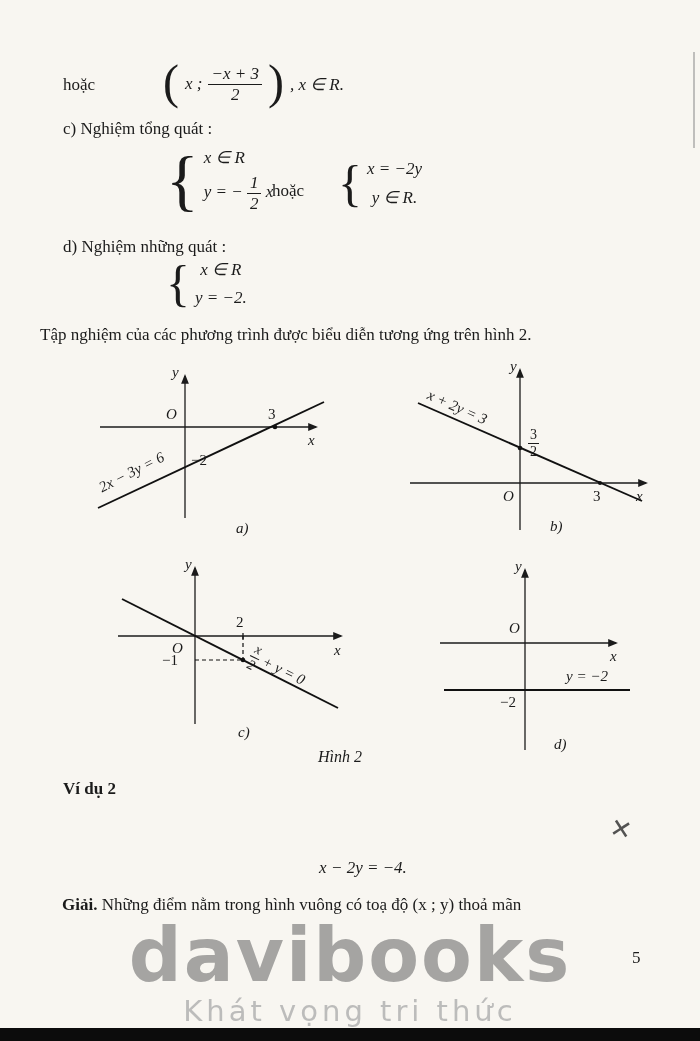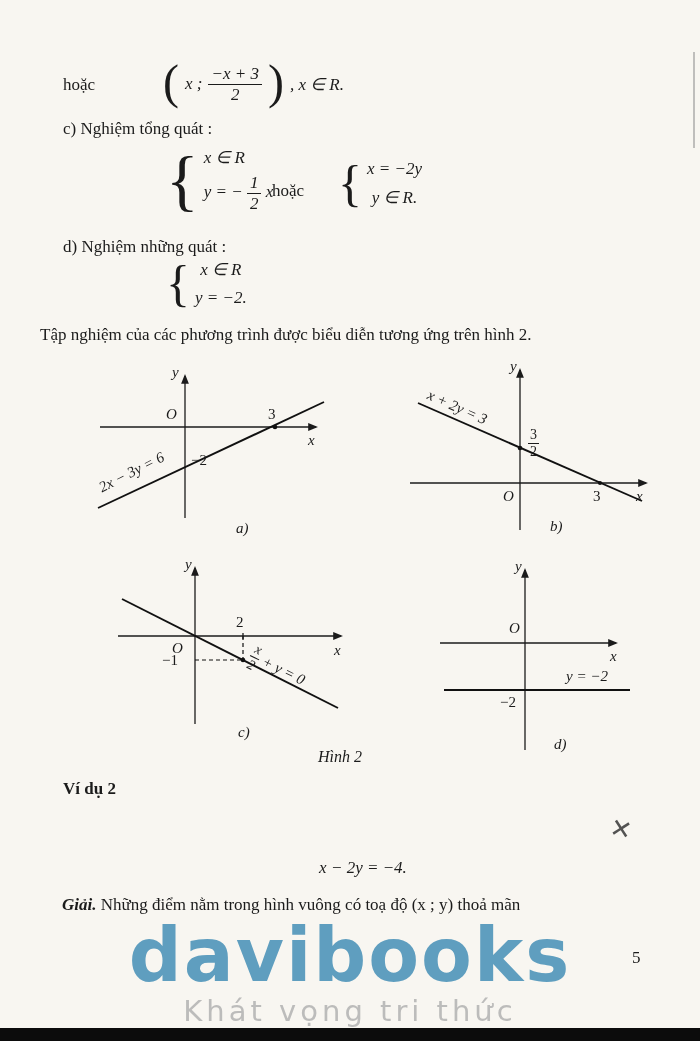--- a/index.html
+++ b/index.html
@@ -29,21 +29,21 @@
   .pt{fill:#111;}
   .glabel{position:absolute;font-size:15px;white-space:nowrap;}
   .gvar{font-style:italic;}
   .gnum{font-style:normal;}
   .line-label{position:absolute;font-size:15px;font-style:italic;white-space:nowrap;transform-origin:left center;}
   .small-frac{font-size:14px;}
   .small-frac .fnum{border-bottom-width:1px;padding:0 2px 0;}
   .caption{font-weight:normal;font-style:italic;font-size:16px;text-align:center;}
   .center-line{text-align:center;font-size:17px;padding-left:43px;}
   .watermark-main{width:700px;text-align:center;font-family:"DejaVu Sans",sans-serif;
-        font-weight:bold;font-size:74px;color:#0369a1;opacity:0.62;letter-spacing:2px;}
+        font-weight:bold;font-size:74px;color:#737373;opacity:0.62;letter-spacing:2px;}
   .watermark-sub{width:700px;text-align:center;font-family:"DejaVu Sans",sans-serif;
         font-size:29px;color:#a9a9a9;opacity:0.75;letter-spacing:4px;}
   .scan-bar{left:0;top:1028px;width:700px;height:13px;background:#0c0c0c;}
   .scan-edge{left:693px;top:52px;width:2px;height:96px;background:#9a9a9a;opacity:0.6;}
   .hand-mark{font-size:26px;color:#2b2b2b;opacity:0.8;transform:rotate(12deg);}
   .pagenum{font-size:17px;}
 </style>
 </head>
 <body>
 
@@ -192,21 +192,21 @@
     <span class="glabel gnum" style="left:70px;top:134px;">−2</span>
     <span class="glabel gvar" style="left:124px;top:176px;">d)</span>
   </div>
 
   <div class="abs caption" style="left:0px;top:748px;width:680px;">Hình 2</div>
 
   <div class="abs txt bold" style="left:63px;top:776px;">Ví dụ 2</div>
   <div class="abs center-line math" style="left:0px;top:858px;width:640px;">x − 2y = −4.</div>
 
   <div class="abs txt" style="left:40px;top:892px;width:640px;text-indent:22px;">
-    <span class="bold" style="font-style:italic;">Giải.</span>
+    <span class="bold" style="">Giải.</span>
     <span>Những điểm nằm trong hình vuông có toạ độ (x ; y) thoả mãn</span>
   </div>
 
   <span class="abs hand-mark" style="left:610px;top:814px;">✕</span>
 
   <div class="abs watermark-main" style="left:0px;top:912px;">davibooks</div>
   <div class="abs watermark-sub" style="left:0px;top:994px;">Khát vọng tri thức</div>
 
   <span class="abs pagenum" style="left:632px;top:948px;">5</span>
 

